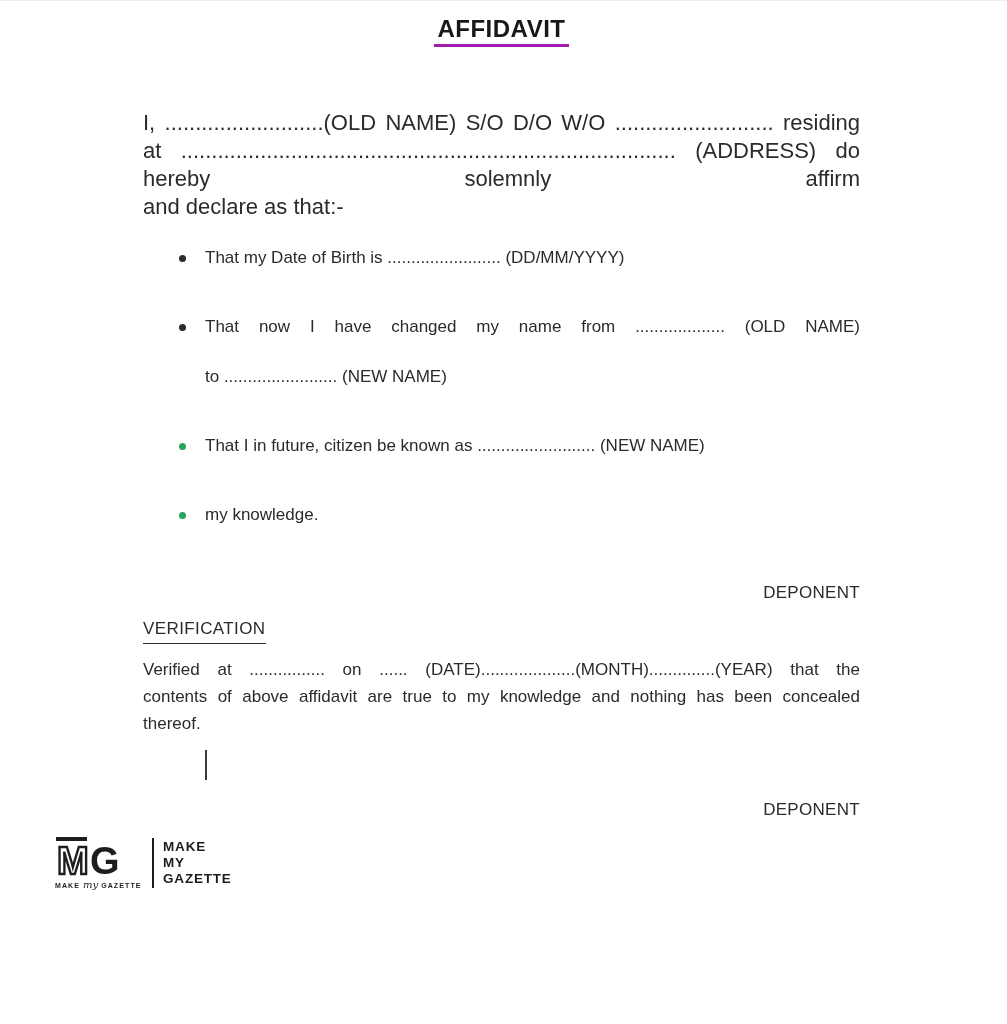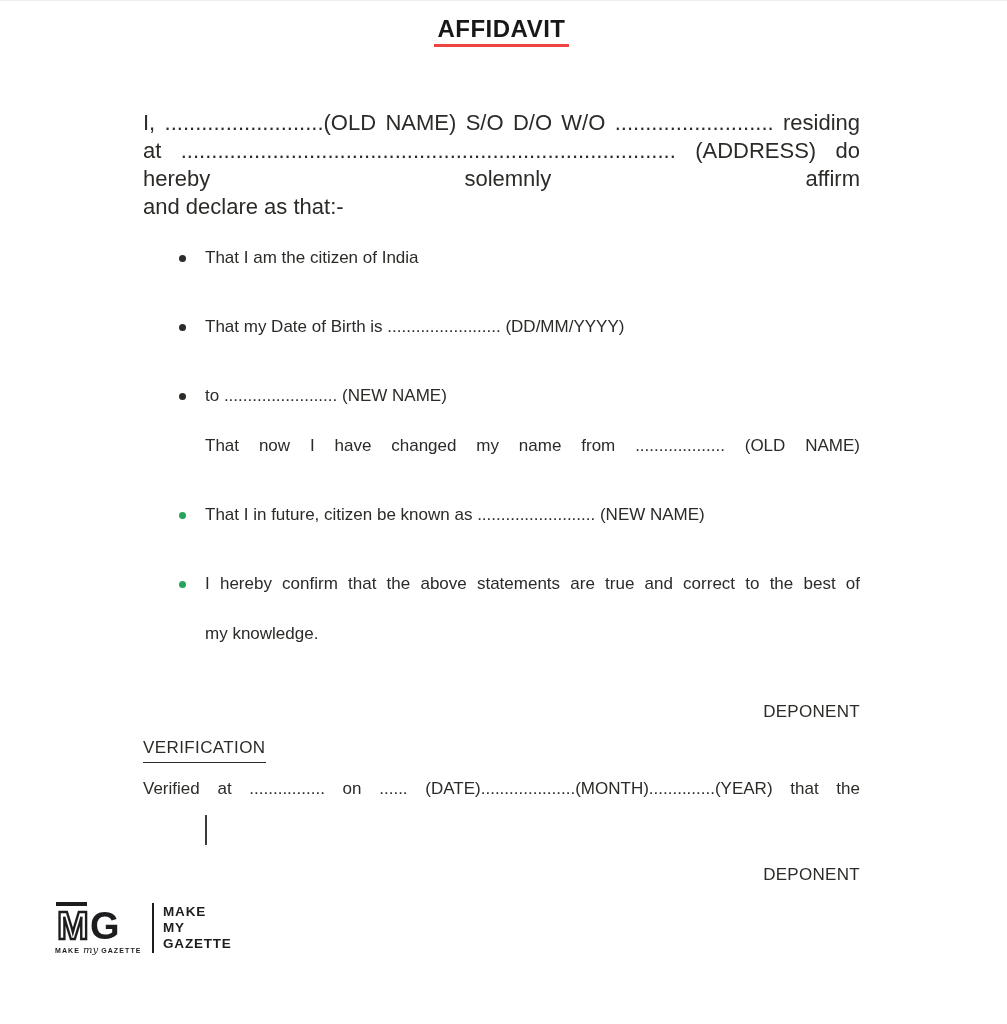--- a/index.html
+++ b/index.html
@@ -12,21 +12,21 @@
   }
   .doc { padding:14px 147px 0 143px; }
 
   .title-wrap { text-align:center; }
   .doc-title {
     display:inline-block;
     font-size:24px;
     font-weight:bold;
     letter-spacing:.5px;
     color:#181818;
-    border-bottom:3px solid #ef4444;
+    border-bottom:3px solid #a21caf;
     padding:0 3px 1px 3px;
   }
 
   .intro { margin-top:62px; font-size:22px; line-height:28px; }
   .jline { text-align:justify; text-align-last:justify; }
 
   .bullets { margin-top:25px; }
   .bullet { display:flex; margin-bottom:19px; }
   .bullet:last-child { margin-bottom:0; }
   .marker-col { width:62px; flex:none; }
@@ -80,77 +80,70 @@
   </div>
 
   <div class="intro">
     <div class="jline">I, ..........................(OLD NAME) S/O D/O W/O .......................... residing</div>
     <div class="jline">at ................................................................................. (ADDRESS) do hereby solemnly affirm</div>
     <div>and declare as that:-</div>
   </div>
 
   <div class="bullets">
 
-    <div class="bullet">
-      <div class="marker-col">
-          <div class="dot"></div>
-        </div>
-      <div class="b-content">
-        <div class="b-line">That I am the citizen of India</div>
-      </div>
-    </div>
 
     <div class="bullet">
       <div class="marker-col">
           <div class="dot"></div>
         </div>
       <div class="b-content">
         <div class="b-line">That my Date of Birth is ........................ (DD/MM/YYYY)</div>
       </div>
     </div>
 
     <div class="bullet">
       <div class="marker-col">
           <div class="dot"></div>
         </div>
       <div class="b-content">
+        <div class="b-line jline">That now I have changed my name from ................... (OLD NAME)</div>
         <div class="b-line">to ........................ (NEW NAME)</div>
-        <div class="b-line jline">That now I have changed my name from ................... (OLD NAME)</div>
       </div>
     </div>
 
     <div class="bullet">
       <div class="marker-col">
           <div class="dot" style="background: rgb(39, 163, 90);"></div>
         </div>
       <div class="b-content">
         <div class="b-line">That I in future, citizen be known as ......................... (NEW NAME)</div>
       </div>
     </div>
 
     <div class="bullet">
       <div class="marker-col">
           <div class="dot" style="background: rgb(39, 163, 90);"></div>
         </div>
       <div class="b-content">
-        <div class="b-line jline">I hereby confirm that the above statements are true and correct to the best of</div>
         <div class="b-line">my knowledge.</div>
       </div>
     </div>
 
   </div>
 
   <div class="deponent deponent-top">DEPONENT</div>
 
   <div class="verification-heading-wrap">
     <span class="verification-heading">VERIFICATION</span>
   </div>
 
   <div class="verify-para">
     <div class="jline">Verified at ................ on ...... (DATE)....................(MONTH)..............(YEAR) that the</div>
+    <div class="jline">contents of above affidavit are true to my knowledge and nothing has been concealed</div>
+    <div>thereof.</div>
   </div>
 
   <div class="caret"></div>
 
   <div class="deponent deponent-bottom">DEPONENT</div>
 
 </div>
 
 <div class="logo">
   <div class="logo-mono-block">

